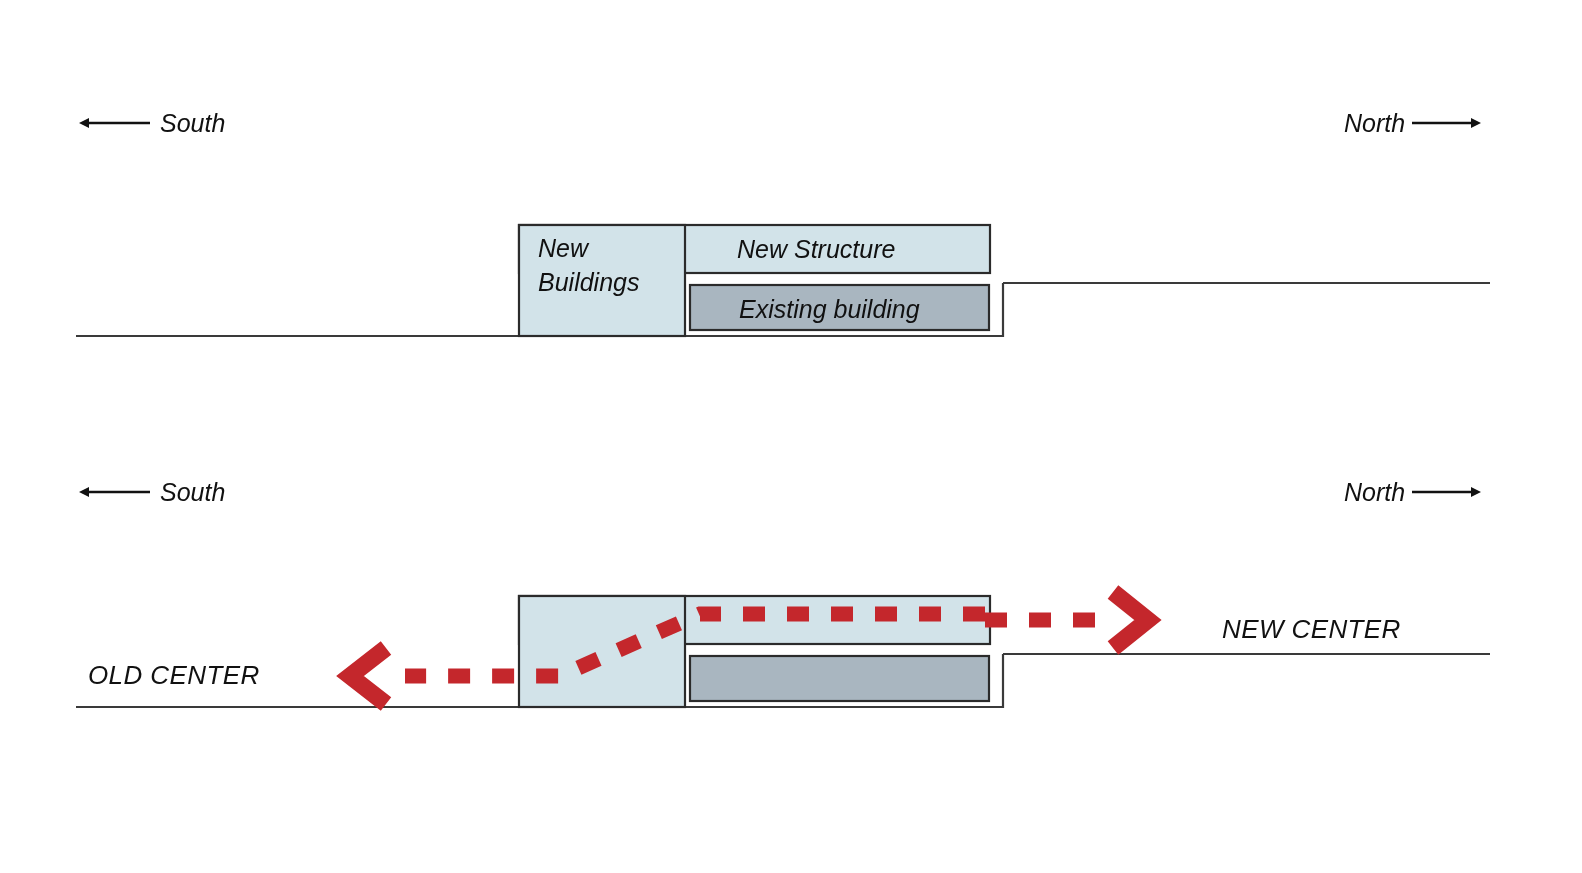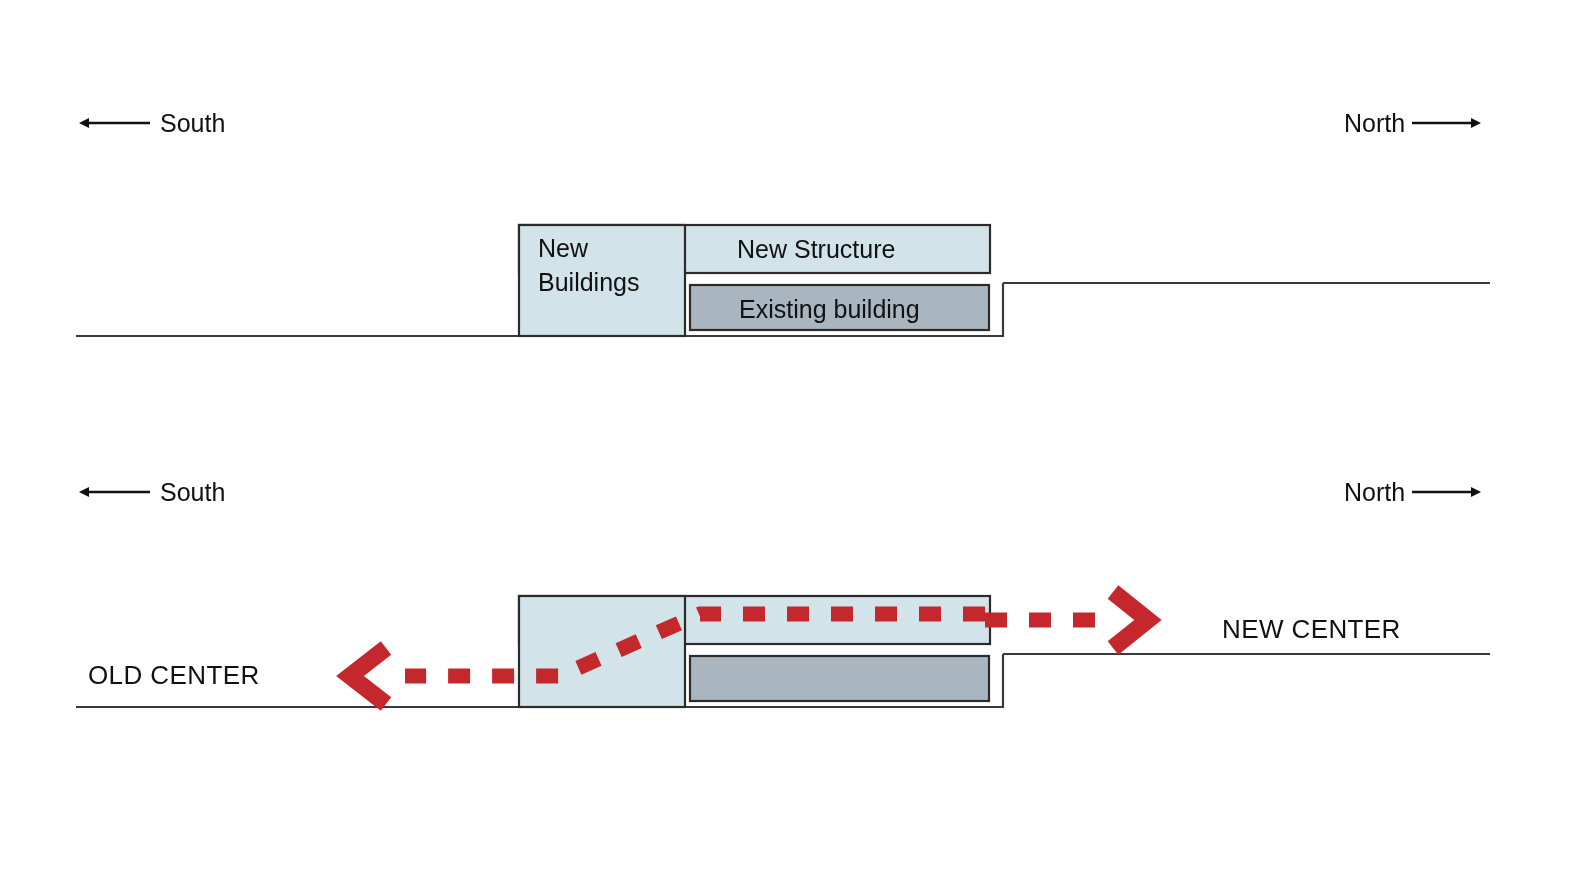--- a/index.html
+++ b/index.html
@@ -14,20 +14,21 @@
     height: 873px;
     position: relative;
     overflow: hidden;
   }
   #stage {
     position: absolute;
     left: 0;
     top: 0;
     width: 1582px;
     height: 873px;
+    font-style: italic;
   }
   svg.diagram {
     position: absolute;
     left: 0;
     top: 0;
     width: 1582px;
     height: 873px;
     display: block;
   }
   .lbl {

